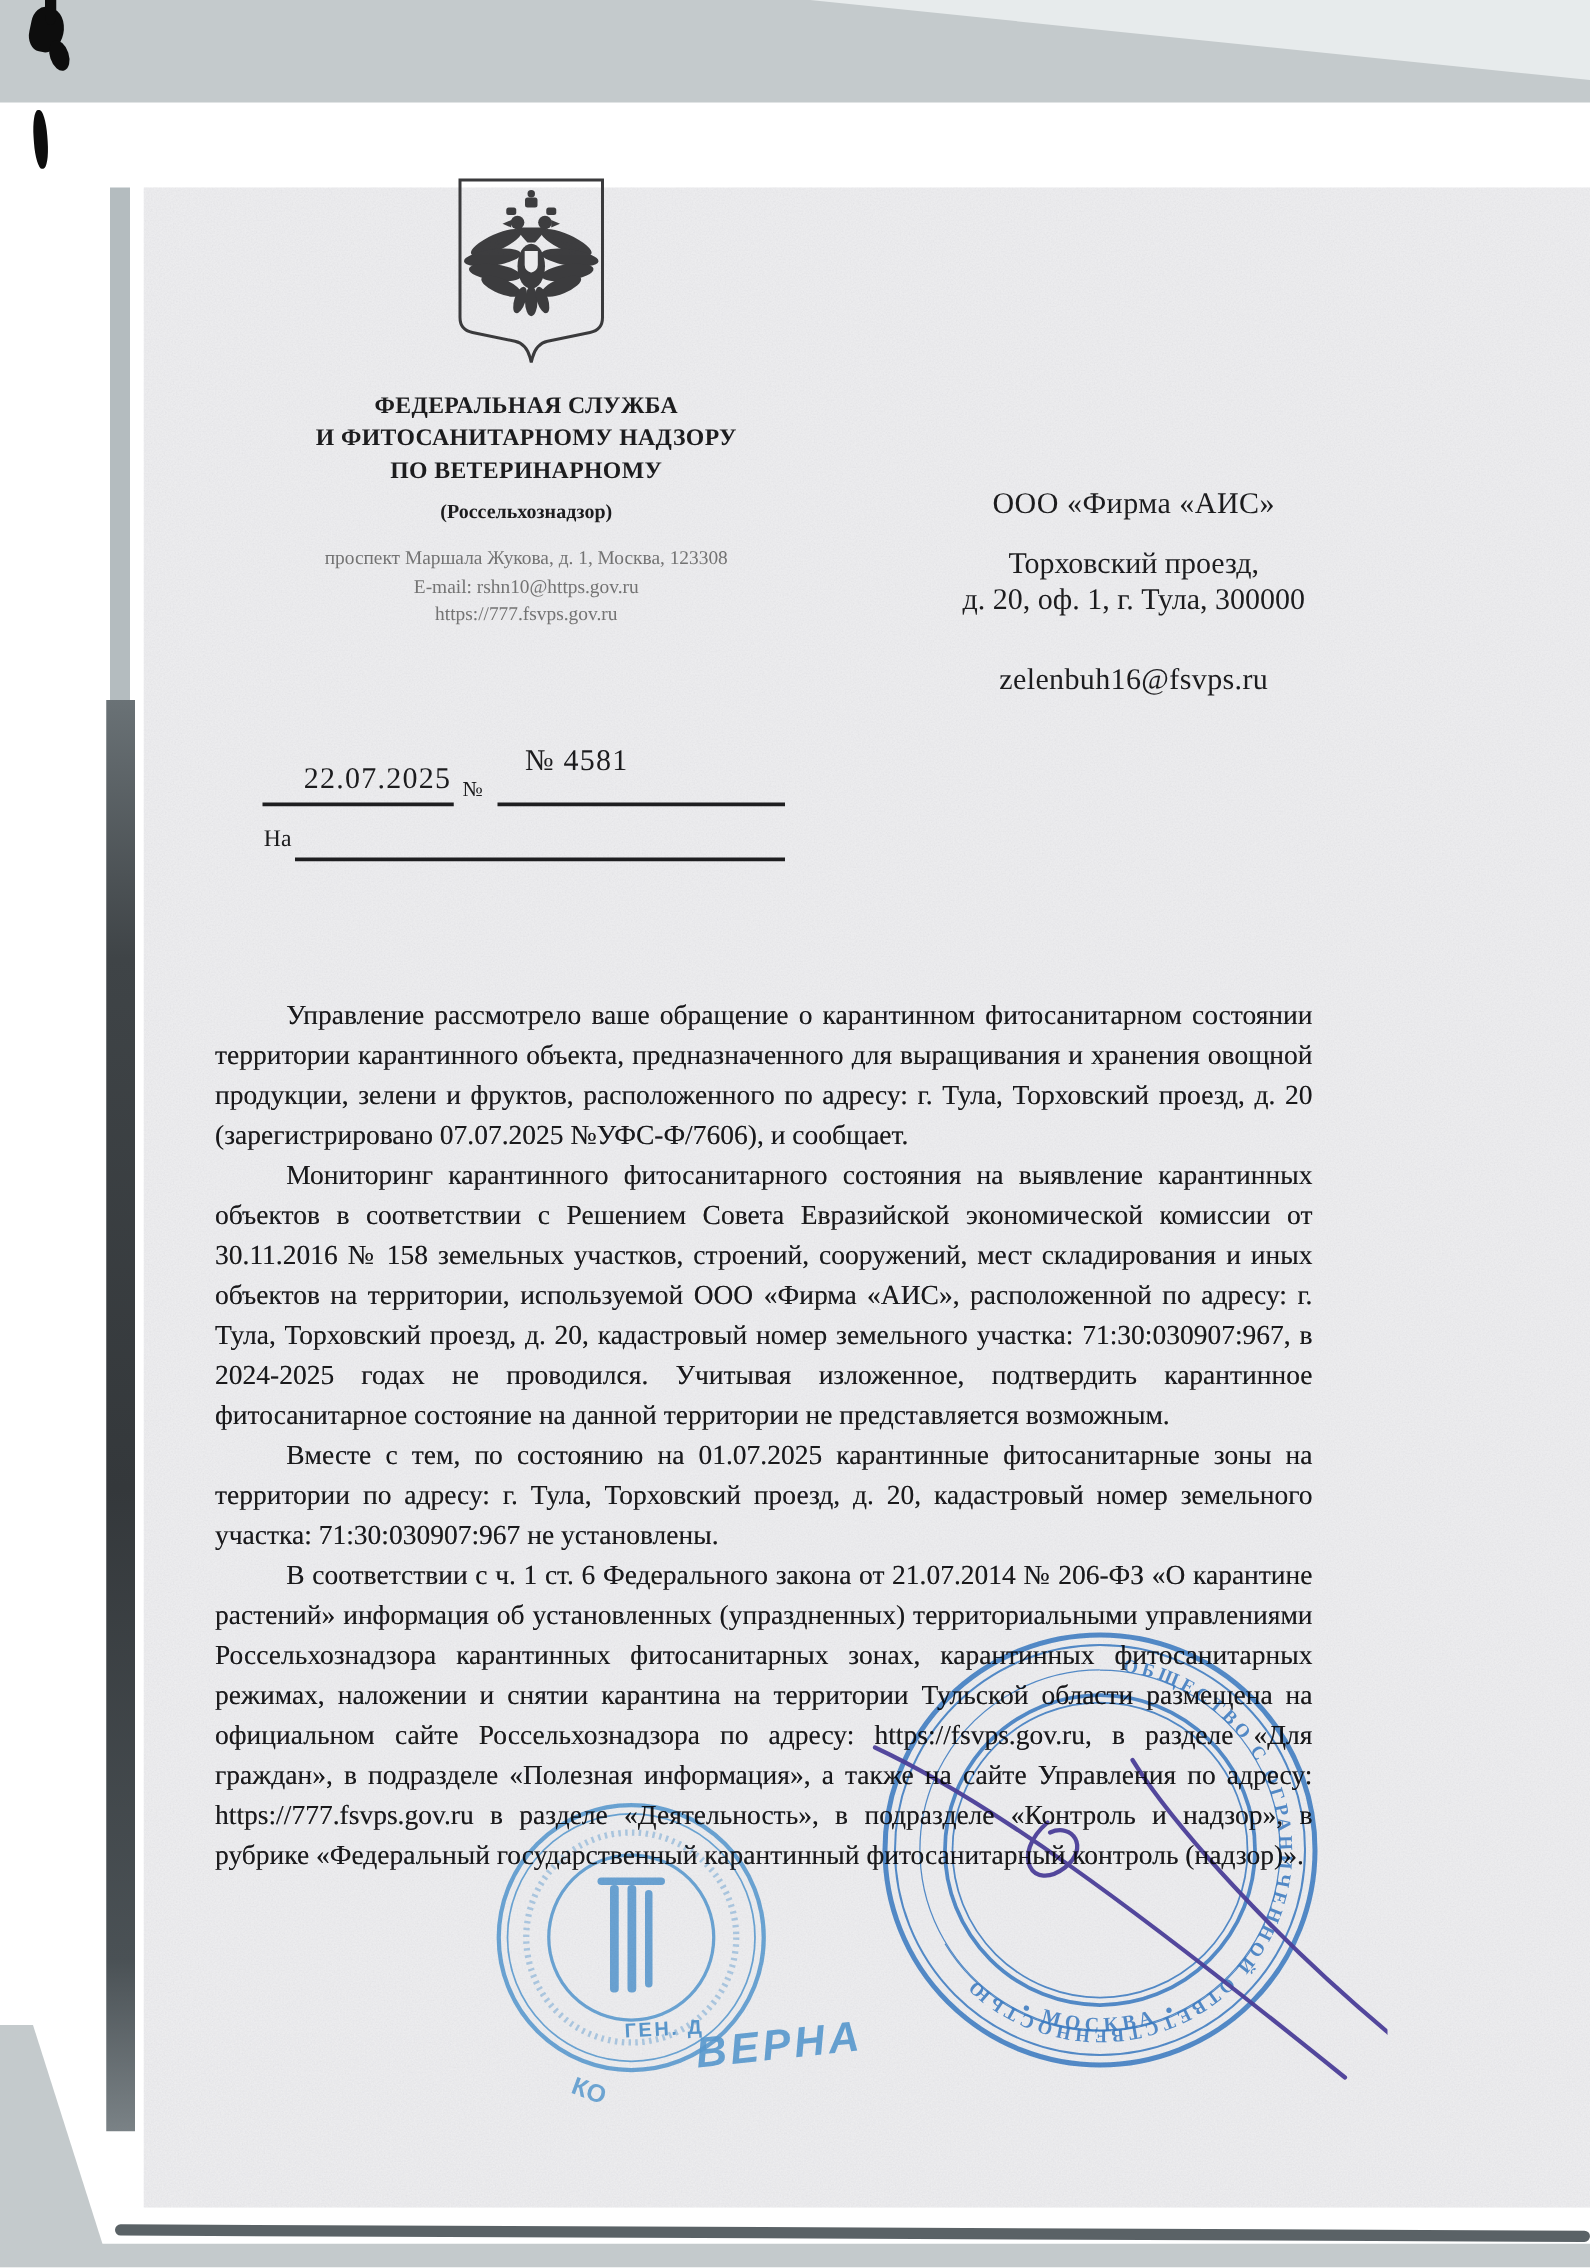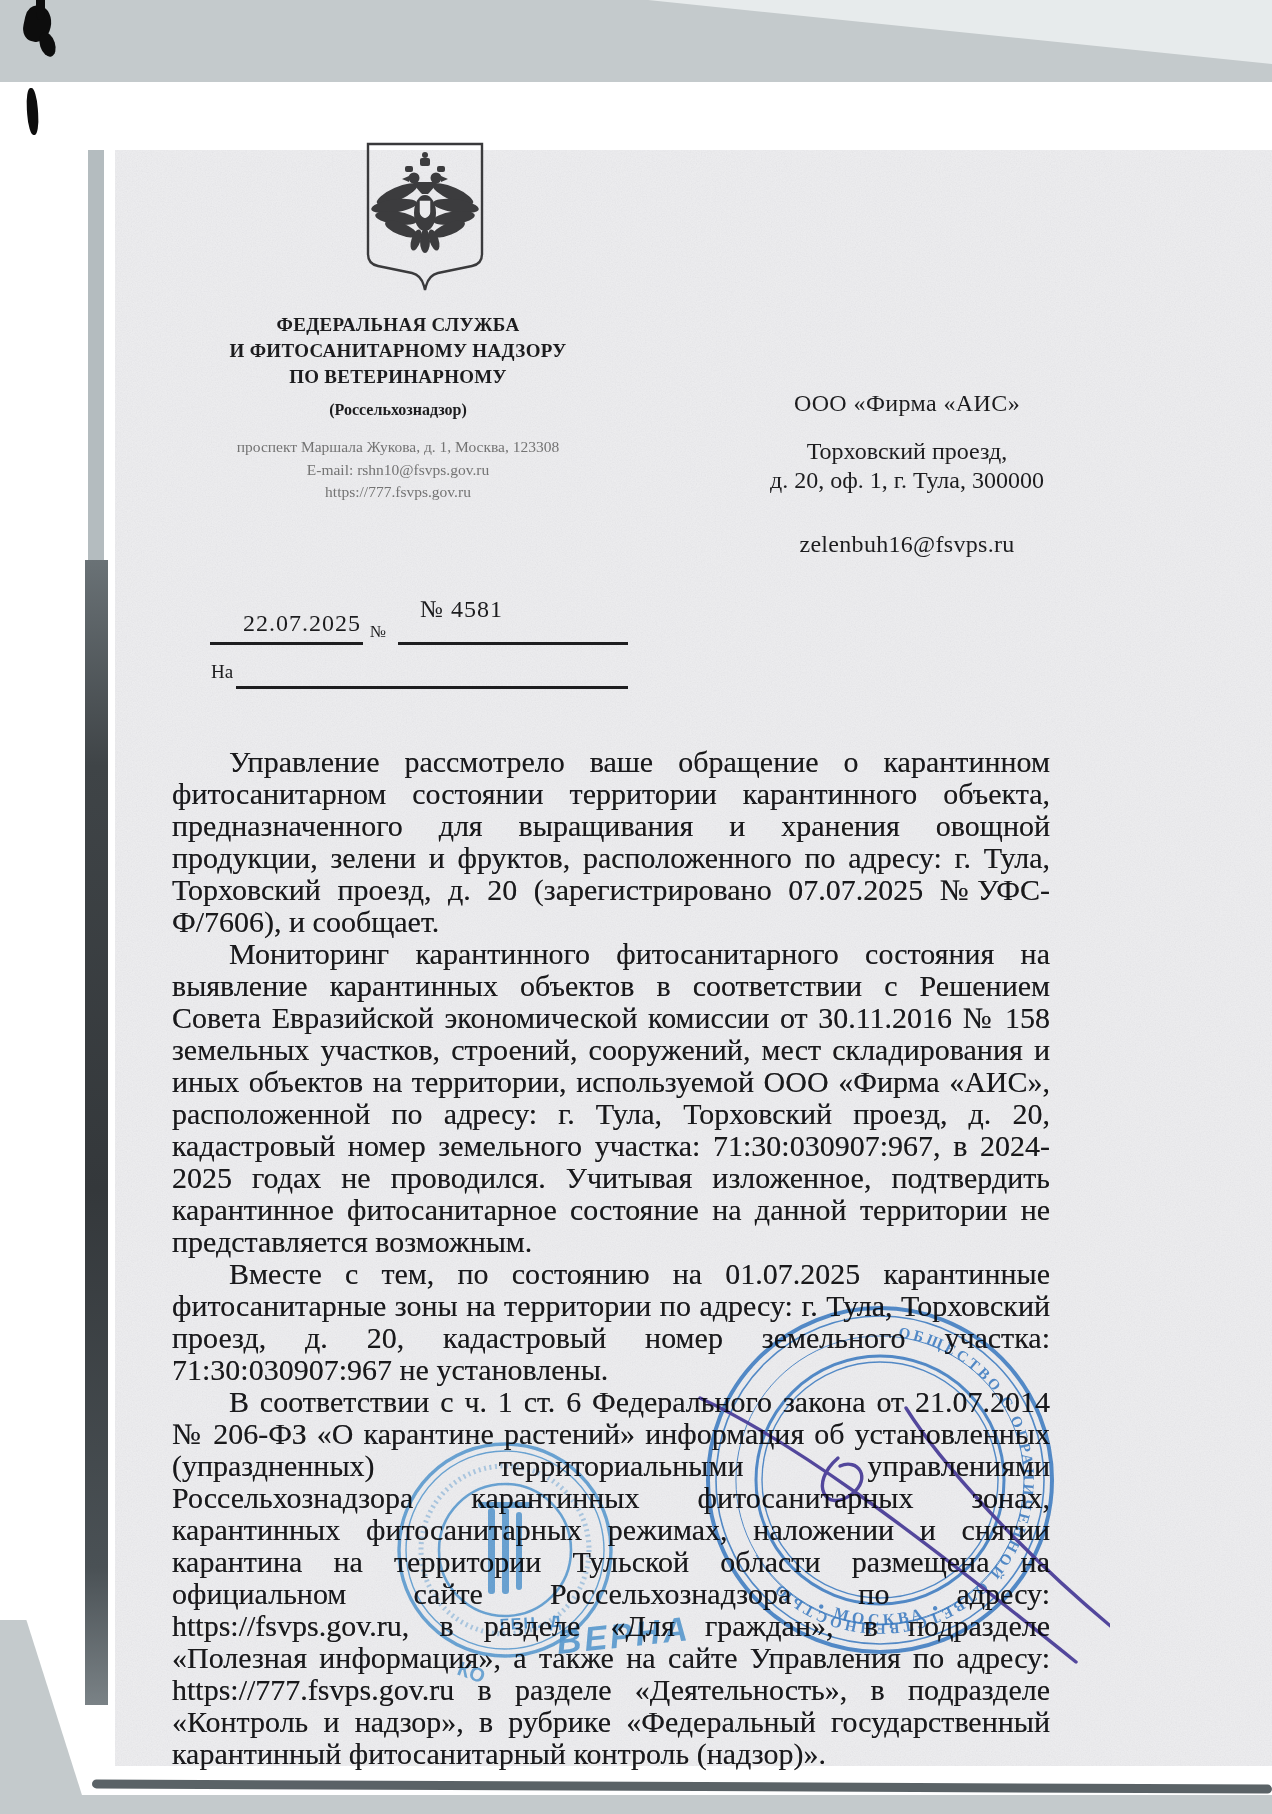--- a/index.html
+++ b/index.html
@@ -21,41 +21,41 @@
   .blob{background:#0d0d0d;}
   .blob1{left:24px;top:6px;width:27px;height:36px;border-radius:42% 58% 55% 45%;transform:rotate(12deg);}
   .blob1b{left:40px;top:32px;width:15px;height:25px;border-radius:50%;transform:rotate(-18deg);}
   .blob2{left:27px;top:88px;width:11px;height:47px;border-radius:45%;transform:rotate(-4deg);}
   .blob3{left:36px;top:0px;width:9px;height:20px;border-radius:0 0 40% 40%;}
   
   .page-bg{left:108px;top:84px;width:1164px;height:1700px;background:#fff;}
   .page-tone{left:115px;top:150px;width:1157px;height:1616px;background:#ececee;}
   
   .emblem{left:356px;top:138px;}
-  .leftcol{left:161px;top:312px;width:474px;text-align:center;}
+  .leftcol{left:184px;top:312px;width:474px;text-align:center;}
   .org-line{font-weight:700;font-size:19px;line-height:26px;letter-spacing:.3px;}
   .org-short{font-weight:700;font-size:16px;line-height:26px;margin-top:7px;text-align:center;}
   .dept{margin-top:9px;}
   .contacts{margin-top:13px;font-size:15.5px;line-height:22.5px;color:#737373;}
   .refdate{left:243px;top:610px;font-size:24px;letter-spacing:1px;}
   .refnum{left:420px;top:596px;font-size:24px;letter-spacing:1px;}
   .rule{background:#1e1e20;height:2.5px;}
   .rule1{left:210px;top:642px;width:153px;}
   .no-small{left:370px;top:622px;font-size:17px;}
   .rule2{left:398px;top:642px;width:230px;}
   .na-label{left:211px;top:661px;font-size:19px;}
   .rule3{left:236px;top:686px;width:392px;height:3px;}
   
   .recipient{left:672px;top:390px;width:470px;text-align:center;font-size:24px;}
   .recipient .name{letter-spacing:.4px;}
   .recipient .a1{margin-top:21px;}
   .recipient .a2{margin-top:2px;}
   .recipient .mail{margin-top:37px;letter-spacing:.3px;}
   
-  .body-text{left:172px;top:746px;width:878px;font-size:30px;line-height:32px;
+  .body-text{left:172px;top:796px;width:878px;font-size:22px;line-height:32px;
       text-align:justify;color:#19191b;text-shadow:0 0 .4px rgba(20,20,25,.55);}
   .body-text p{margin:0;text-indent:57px;}
   .stamps{left:370px;top:1290px;pointer-events:none;mix-blend-mode:multiply;}
   .noise{pointer-events:none;}
 </style>
 </head>
 <body>
 
 <div class="abs scan-top"></div>
 <div class="abs scan-top-wedge"></div>
@@ -116,21 +116,21 @@
   </g>
 </svg>
 
 <div class="abs leftcol">
   <div class="org-line">ФЕДЕРАЛЬНАЯ СЛУЖБА</div>
   <div class="org-line">И ФИТОСАНИТАРНОМУ НАДЗОРУ</div>
   <div class="org-line">ПО ВЕТЕРИНАРНОМУ</div>
   <div class="org-short">(Россельхознадзор)</div>
   <div class="contacts">
     <div>проспект Маршала Жукова, д. 1, Москва, 123308</div>
-    <div>E-mail: rshn10@fsvps.gov.ru</div>
+    <div>E-mail: rshn10@https.gov.ru</div>
     <div>https://777.fsvps.gov.ru</div>
   </div>
 </div>
 
 <div class="abs refdate">22.07.2025</div>
 <div class="abs refnum">№ 4581</div>
 <div class="abs rule rule1"></div>
 <div class="abs no-small">№</div>
 <div class="abs rule rule2"></div>
 <div class="abs na-label">На</div>

